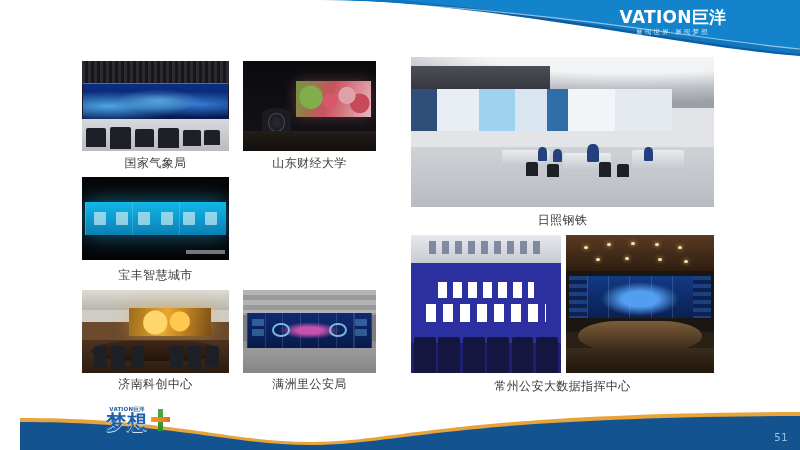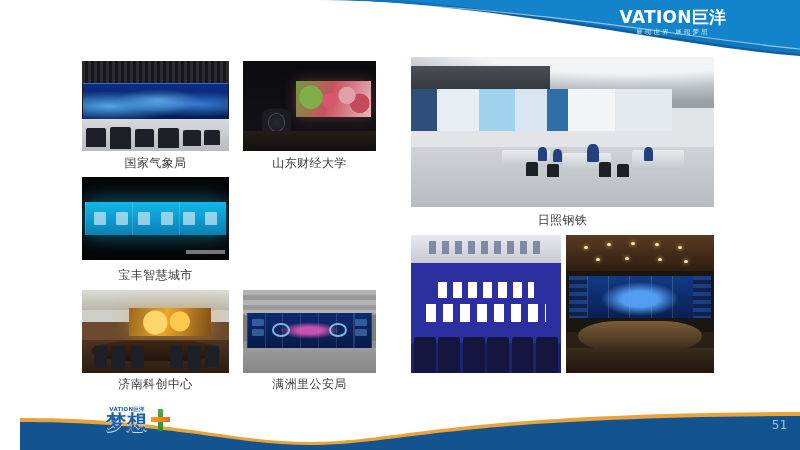--- a/index.html
+++ b/index.html
@@ -184,21 +184,21 @@
     display:flex;align-items:flex-end;gap:3px;
   }
   .fl-stack{display:flex;flex-direction:column;align-items:center;line-height:1;}
   .fl-small{font-size:5.5px;color:#1d5fa9;font-weight:bold;letter-spacing:.2px;white-space:nowrap;}
   .fl-big{font-size:20px;font-weight:bold;color:#1D5FA9;letter-spacing:1px;white-space:nowrap;
     text-shadow:0 1px 0 #cfe2f5;}
   .fl-plus{position:relative;width:19px;height:22px;margin-bottom:1px;}
   .fl-plus b{position:absolute;display:block;}
   .fl-plus .v{left:7px;top:0;width:5px;height:22px;background:linear-gradient(#4cae4c,#2f8a2f);}
   .fl-plus .h{left:0;top:8px;width:19px;height:5px;background:linear-gradient(90deg,#f0a020,#e86b1a);}
-  .page-num{position:absolute;right:12px;bottom:18px;font-size:12px;color:#9dc2e3;z-index:5;letter-spacing:.5px;}
+  .page-num{position:absolute;right:12px;bottom:7px;font-size:10px;color:#9dc2e3;z-index:5;letter-spacing:.5px;}
 </style>
 </head>
 <body>
 
 <div class="slide">
 
   <div class="header-wave">
     <svg width="520" height="58" viewBox="0 0 520 58">
       <path d="M70,0 C190,6 300,26 420,44 C460,50 495,54 520,56 L520,0 Z" fill="#0a5ea3"></path>
       <path d="M40,0 C180,2 300,20 430,38 C470,44 500,48 520,50 L520,0 Z" fill="#0c77c0"></path>
@@ -357,20 +357,21 @@
           <div class="pd-dot" style="left:40%;top:16%;"></div>
           <div class="pd-dot" style="left:62%;top:17%;"></div>
           <div class="pd-dot" style="left:80%;top:18%;"></div>
           <div class="pd-side" style="left:2%;"></div>
           <div class="pd-side" style="right:2%;"></div>
           <div class="pd-screen"></div>
           <div class="pd-table"></div>
           <div class="floor pd-floor"></div>
         </div>
       </div>
+      <div class="cap" style="top:143px;left:-155px;width:303px;">常州公安大数据指挥中心</div>
     </div>
 
   </div>
 
   <div class="footer">
     <svg width="800" height="52" viewBox="0 0 800 52">
       <path d="M0,20 C150,20 210,44 290,44 C380,44 430,14 800,14 L800,52 L0,52 Z" fill="#e8a33a"></path>
       <path d="M0,24 C150,24 212,47 290,47 C380,47 430,18 800,18 L800,52 L0,52 Z" fill="#13538f"></path>
     </svg>
     <div class="footer-logo">

